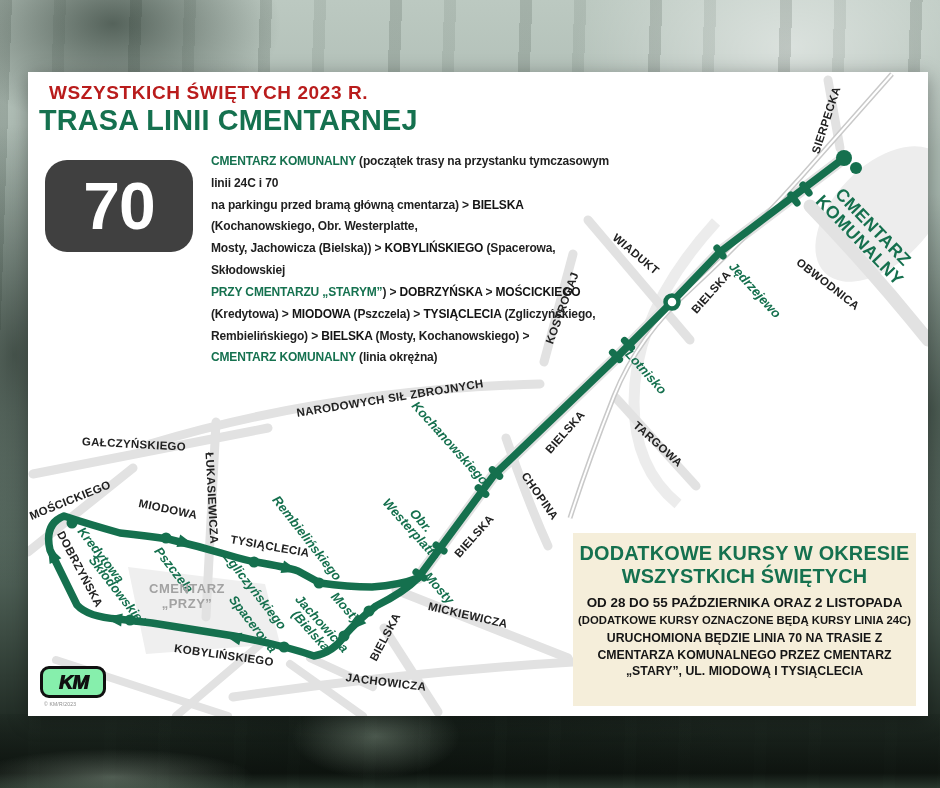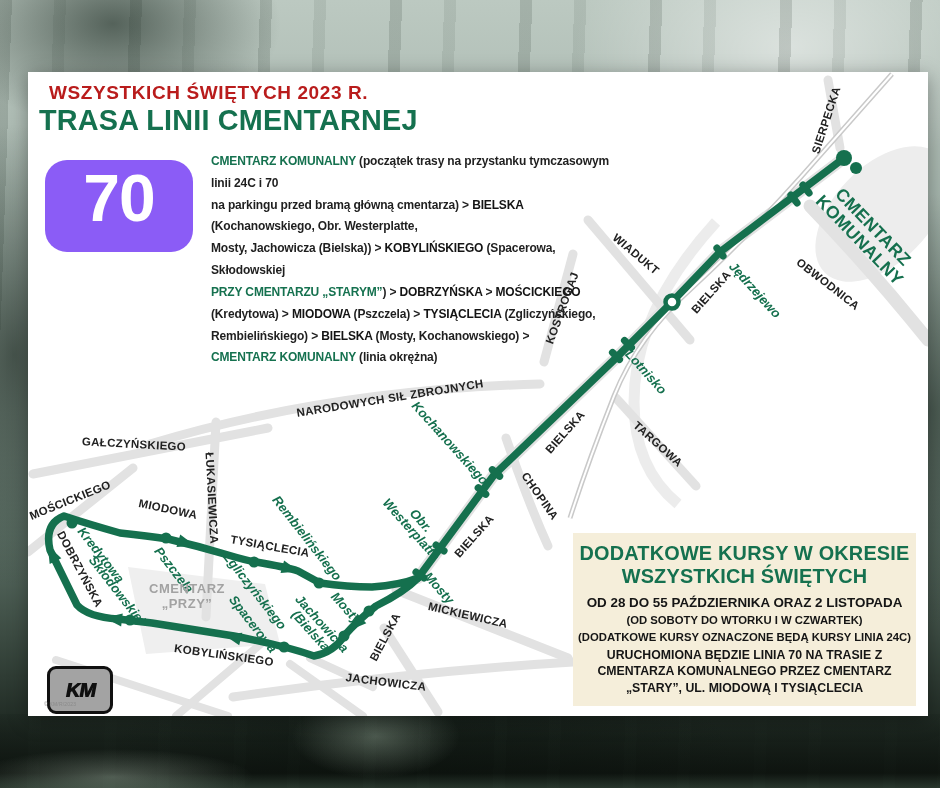--- a/index.html
+++ b/index.html
@@ -20,22 +20,22 @@
     background:
       radial-gradient(ellipse 120px 60px at 40% 30%, rgba(160,180,162,.4), transparent 70%),
       radial-gradient(ellipse 200px 40px at 12% 85%, rgba(190,210,192,.35), transparent 70%),
       linear-gradient(180deg, rgba(22,32,26,.2), rgba(10,15,11,.65) 80%, rgba(62,82,68,.5));}
   
   .card{position:absolute;left:28px;top:72px;width:900px;height:644px;background:#ffffff;
     box-shadow:0 4px 18px rgba(0,0,0,.35);}
   .eyebrow{position:absolute;left:21px;top:10px;font-size:19px;font-weight:700;color:#b91c1c;letter-spacing:.6px;white-space:nowrap;}
   .main-title{position:absolute;left:11px;top:31px;font-size:30px;font-weight:800;color:#15714f;letter-spacing:.2px;
     transform:scaleX(.96);transform-origin:left top;white-space:nowrap;}
-  .badge{position:absolute;left:17px;top:88px;width:148px;height:92px;background:#8b5cf6;border-radius:22px;
-    display:flex;align-items:flex-start;justify-content:center;}
+  .badge{position:absolute;left:17px;top:88px;width:148px;height:92px;background:#404040;border-radius:22px;
+    display:flex;align-items:center;justify-content:center;}
   .badge span{color:#fff;font-size:66px;font-weight:800;letter-spacing:-1px;}
   .route-desc{position:absolute;left:183px;top:79px;width:402px;font-size:12px;line-height:1.82;color:#1f1f1f;
     font-weight:600;letter-spacing:-.15px;}
   .seg-r{font-weight:600;}
   .seg-bb{font-weight:800;color:#141414;}
   .seg-gb{font-weight:800;color:#15714f;}
   .seg-b{font-weight:800;}
   
   .map{position:absolute;inset:0;overflow:hidden;}
   .map svg{position:absolute;left:0;top:0;}
@@ -49,22 +49,22 @@
   .info-box{position:absolute;left:545px;top:461px;width:343px;height:173px;background:#f5eeda;text-align:center;}
   .info-title{margin-top:9px;font-size:20.5px;font-weight:800;color:#15714f;line-height:1.12;letter-spacing:.2px;
     transform:scaleX(.97);}
   #info-lines{margin-top:6px;color:#151515;}
   .il{margin:2px 4px;line-height:1.3;}
   .il-lg{font-size:13.4px;}
   .il-sm{font-size:11.3px;font-weight:600;}
   .il-md{font-size:12.3px;line-height:1.35;}
   .il .seg-r{font-weight:600;}
   
-  .km-logo{position:absolute;left:19px;top:594px;width:66px;height:48px;border:3px solid #101010;border-radius:9px;
-    background:#a3a3a3;display:flex;align-items:center;justify-content:center;box-sizing:border-box;}
+  .km-logo{position:absolute;left:12px;top:594px;width:66px;height:32px;border:3px solid #101010;border-radius:9px;
+    background:#86efac;display:flex;align-items:center;justify-content:center;box-sizing:border-box;}
   .km-logo span{font-size:20px;font-weight:800;font-style:italic;color:#101010;letter-spacing:-1px;
     text-shadow:1px 0 0 #101010;}
   .copyright{position:absolute;left:16px;top:629px;font-size:5px;color:#8a8a8a;letter-spacing:.2px;}
 </style>
 </head>
 <body>
 
 <div class="stage">
   <div class="bg-photo"></div>
   <div class="bg-streaks"></div>
@@ -262,21 +262,20 @@
     </div>
     <div class="route-desc" id="route-desc"><span class="seg-gb">CMENTARZ KOMUNALNY </span><span class="seg-r">(początek trasy na przystanku tymczasowym linii 24C i 70</span><br><span class="seg-r">na parkingu przed bramą główną cmentarza) &gt; </span><span class="seg-bb">BIELSKA </span><span class="seg-r">(Kochanowskiego, Obr. Westerplatte,</span><br><span class="seg-r">Mosty, Jachowicza (Bielska)) &gt; </span><span class="seg-bb">KOBYLIŃSKIEGO </span><span class="seg-r">(Spacerowa, Skłodowskiej</span><br><span class="seg-gb">PRZY CMENTARZU „STARYM”</span><span class="seg-r">) &gt; </span><span class="seg-bb">DOBRZYŃSKA </span><span class="seg-r">&gt; </span><span class="seg-bb">MOŚCICKIEGO</span><br><span class="seg-r">(Kredytowa) &gt; </span><span class="seg-bb">MIODOWA </span><span class="seg-r">(Pszczela) &gt; </span><span class="seg-bb">TYSIĄCLECIA </span><span class="seg-r">(Zgliczyńskiego,</span><br><span class="seg-r">Rembielińskiego) &gt; </span><span class="seg-bb">BIELSKA </span><span class="seg-r">(Mosty, Kochanowskiego) &gt;</span><br><span class="seg-gb">CMENTARZ KOMUNALNY </span><span class="seg-r">(linia okrężna)</span></div>
 
     <div class="info-box">
       <div class="info-title">
         <span>DODATKOWE KURSY W OKRESIE</span><br>
         <span>WSZYSTKICH ŚWIĘTYCH</span>
       </div>
       <div id="info-lines">
           <div class="il il-lg"><span class="seg-b">OD 28 DO 55 PAŹDZIERNIKA ORAZ 2 LISTOPADA</span></div>
-          <div class="il il-sm"><span class="seg-r">(OD SOBOTY DO WTORKU I W CZWARTEK)</span></div>
           <div class="il il-sm"><span class="seg-r">(DODATKOWE KURSY OZNACZONE BĘDĄ KURSY LINIA 24C)</span></div>
           <div class="il il-md"><span class="seg-b">URUCHOMIONA BĘDZIE LINIA 70 </span><span class="seg-r">NA TRASIE Z CMENTARZA KOMUNALNEGO PRZEZ CMENTARZ „STARY”, UL. MIODOWĄ I TYSIĄCLECIA</span></div>
         </div>
     </div>
 
     <div class="km-logo">
       <span>KM</span>
     </div>
     <div class="copyright">© KM/R/2023</div>
   </div>

